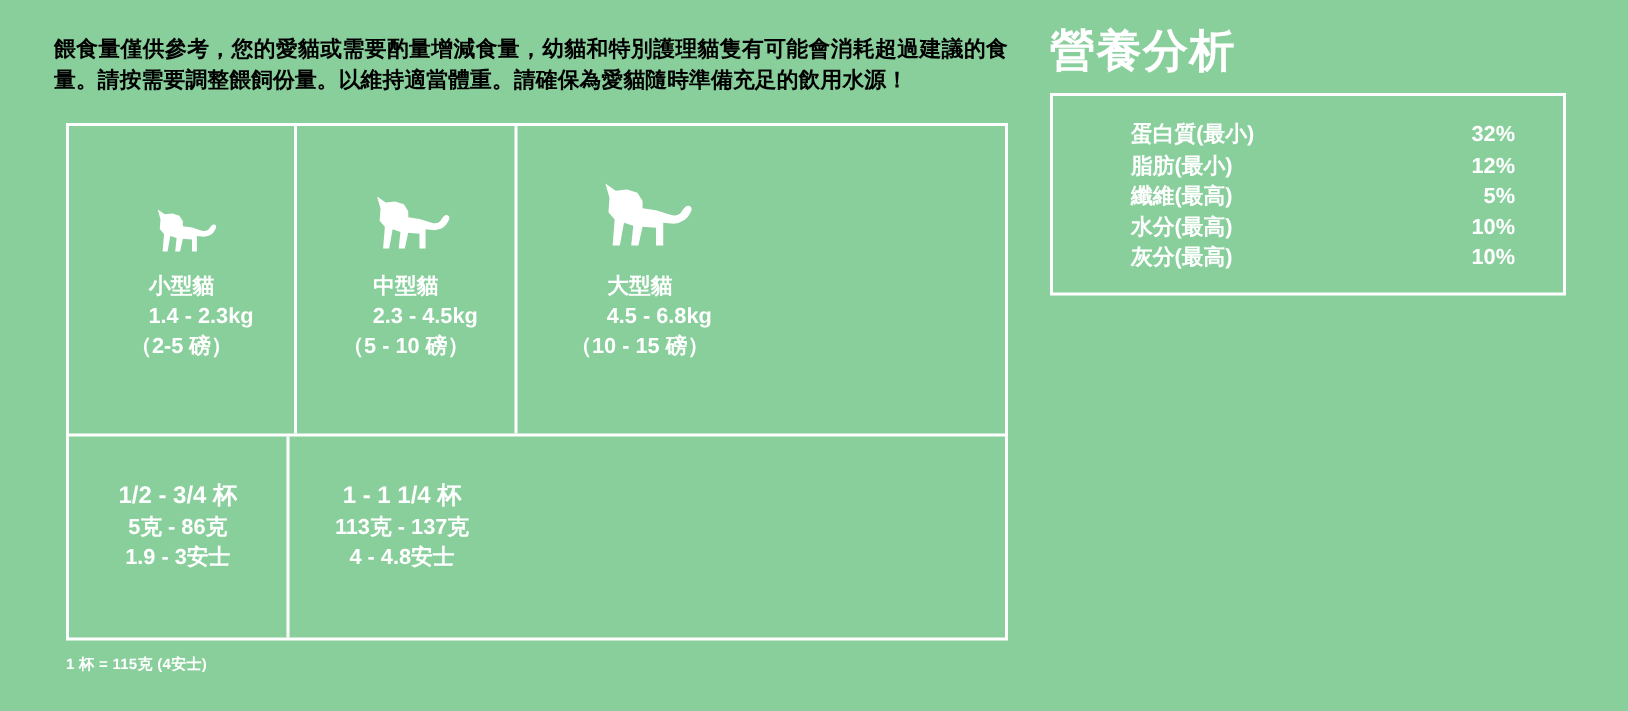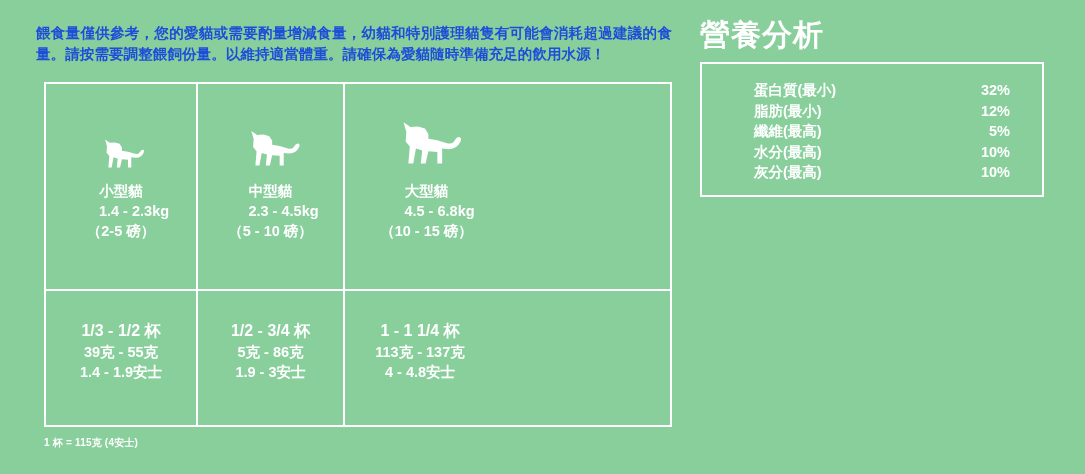--- a/index.html
+++ b/index.html
@@ -27,21 +27,21 @@
 
   #intro-paragraph {
     position: absolute;
     left: 36px;
     top: 8px;
     width: 636px;
     font-size: 14.5px;
     line-height: 21px;
     font-weight: bold;
     letter-spacing: 0.1px;
-    color: #1d4ed8;
+    color: #000000;
     text-align: justify;
     text-justify: inter-character;
   }
 
   
   #feeding-table {
     position: absolute;
     left: 44px;
     top: 82px;
     width: 628px;
@@ -239,27 +239,20 @@
         </div>
         <div class="size-label">大型貓</div>
         <div class="size-weight">4.5 - 6.8kg</div>
         <div class="size-pounds">（10 - 15 磅）</div>
       </div>
 
     </div>
 
     <div class="table-row" id="row-amounts">
 
-      <div class="table-cell col-0">
-        <div class="amount-inner">
-          <div class="amount-cups">1/3 - 1/2 杯</div>
-          <div class="amount-grams">39克 - 55克</div>
-          <div class="amount-ounces">1.4 - 1.9安士</div>
-        </div>
-      </div>
 
       <div class="table-cell col-1">
         <div class="amount-inner">
           <div class="amount-cups">1/2 - 3/4 杯</div>
           <div class="amount-grams">5克 - 86克</div>
           <div class="amount-ounces">1.9 - 3安士</div>
         </div>
       </div>
 
 

